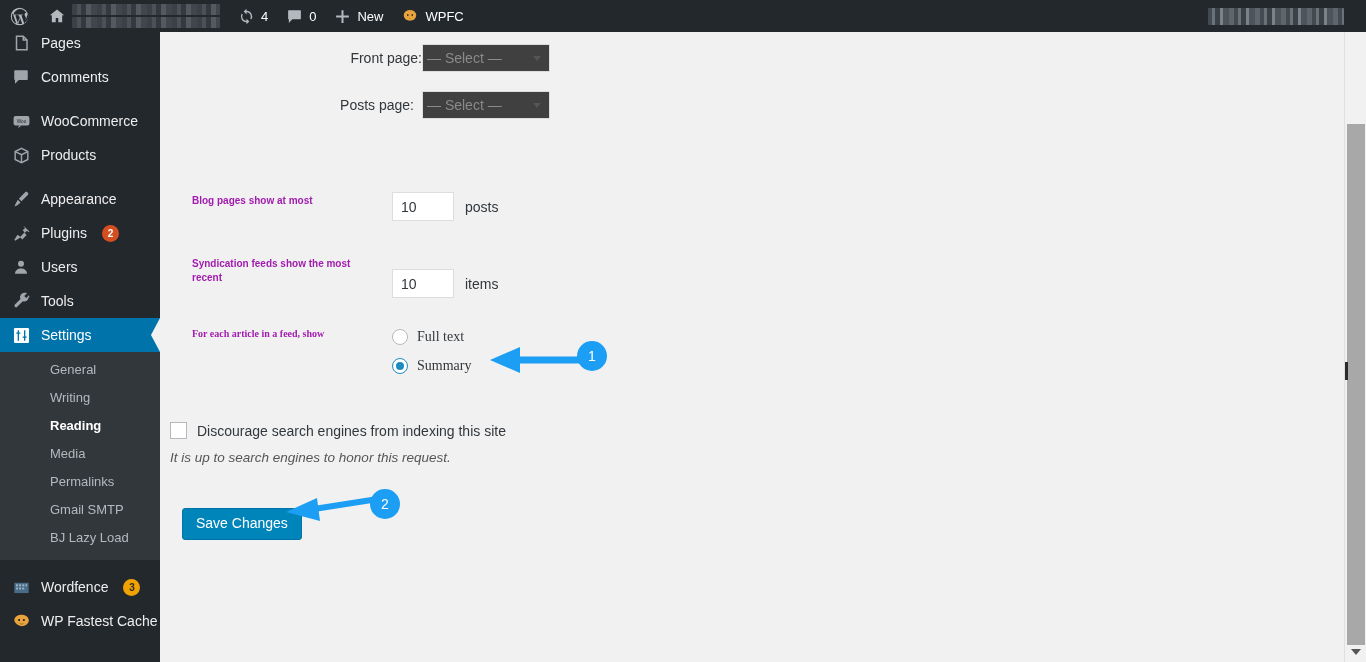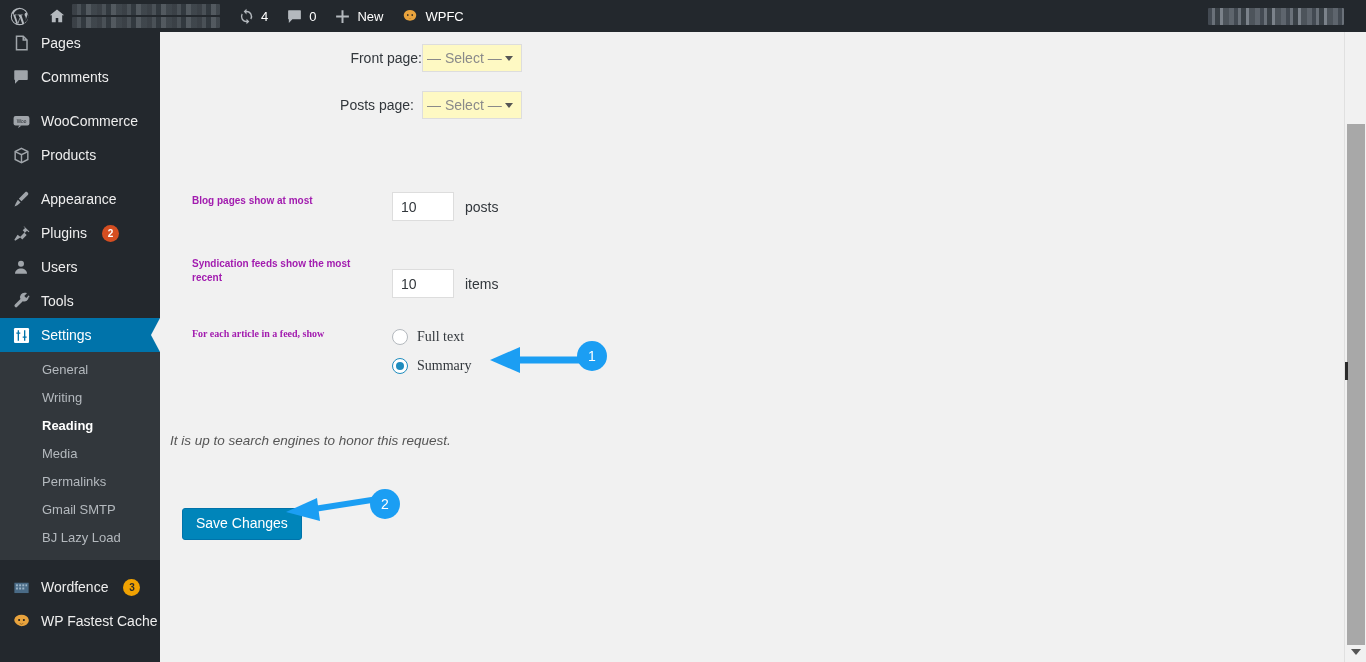--- a/index.html
+++ b/index.html
@@ -90,21 +90,21 @@
   .mi-badge {
     display: inline-flex; align-items: center; justify-content: center;
     min-width: 17px; height: 17px; padding: 0 5px;
     border-radius: 9px;
     background: #d54e21; color: #fff;
     font-size: 10px; font-weight: 600;
     margin-left: 5px;
   }
   .mi-badge.amber { background: #f0a202; color: #2b2b2b; }
 
-  #submenu { background: #32373c; padding: 4px 0 8px 8px; }
+  #submenu { background: #32373c; padding: 4px 0 8px 16px; }
   .submenu-item {
     display: block; padding: 5px 0 5px 34px;
     font-size: 13px; color: #b4b9be;
     line-height: 18px;
   }
   .submenu-item.current { color: #fff; font-weight: 700; }
 
   
   #content {
     position: absolute; top: 32px; left: 160px;
@@ -119,23 +119,23 @@
     font-size: 10px; font-weight: 600; color: #a21caf;
     line-height: 1.4;
   }
   .ft-td {
     padding: 18px 10px; flex: 1;
     font-size: 14px; color: #32373c;
   }
   .inline-label { font-size: 14px; color: #32373c; }
 
   select.wp-select {
-    height: 28px; width: 100px;
+    height: 28px; width: 128px;
     border: 1px solid #ddd;
-    background: #fef9c3; color: #8a8a8a;
+    background: #404040; color: #8a8a8a;
     font-family: "Liberation Sans", sans-serif;
     font-size: 14px;
     padding: 0 4px;
     border-radius: 0;
     -webkit-appearance: none; appearance: none;
   }
   .select-wrap { position: relative; display: inline-block; }
   .select-wrap::after {
     content: "";
     position: absolute; right: 9px; top: 12px;
@@ -483,20 +483,24 @@
       </label>
       <label class="radio-line">
         <span class="wp-radio checked"></span>
         <span class="inline-label">Summary</span>
       </label>
     </div>
   </div>
 
   <div class="ft-row" style="position:absolute; left:0; top:370px; width:100%;">
     <div class="ft-td" style="padding-top:20px;">
+      <label class="check-line">
+        <span class="wp-checkbox"></span>
+        <span class="inline-label">Discourage search engines from indexing this site</span>
+      </label>
       <div class="hint">It is up to search engines to honor this request.</div>
     </div>
   </div>
 
   <div style="position:absolute; left:22px; top:476px;">
     <button class="btn-primary">Save Changes</button>
   </div>
 
 </div>
 

